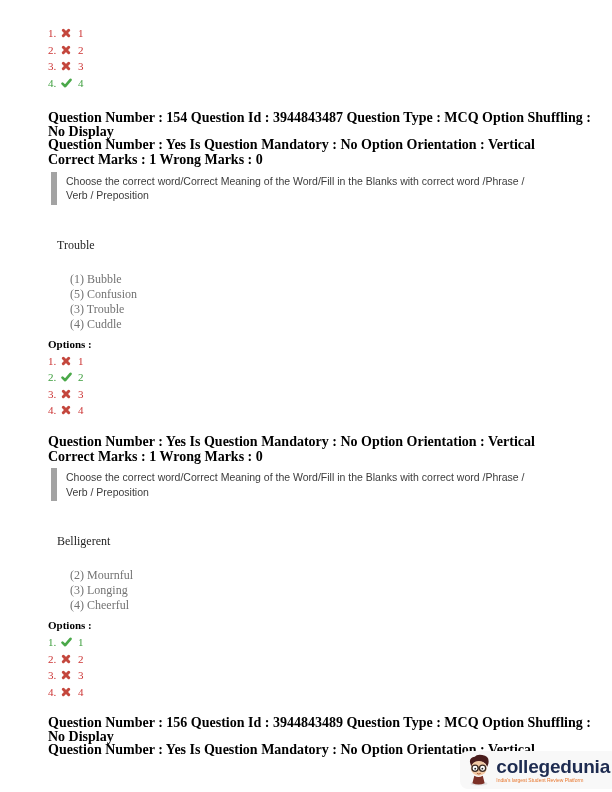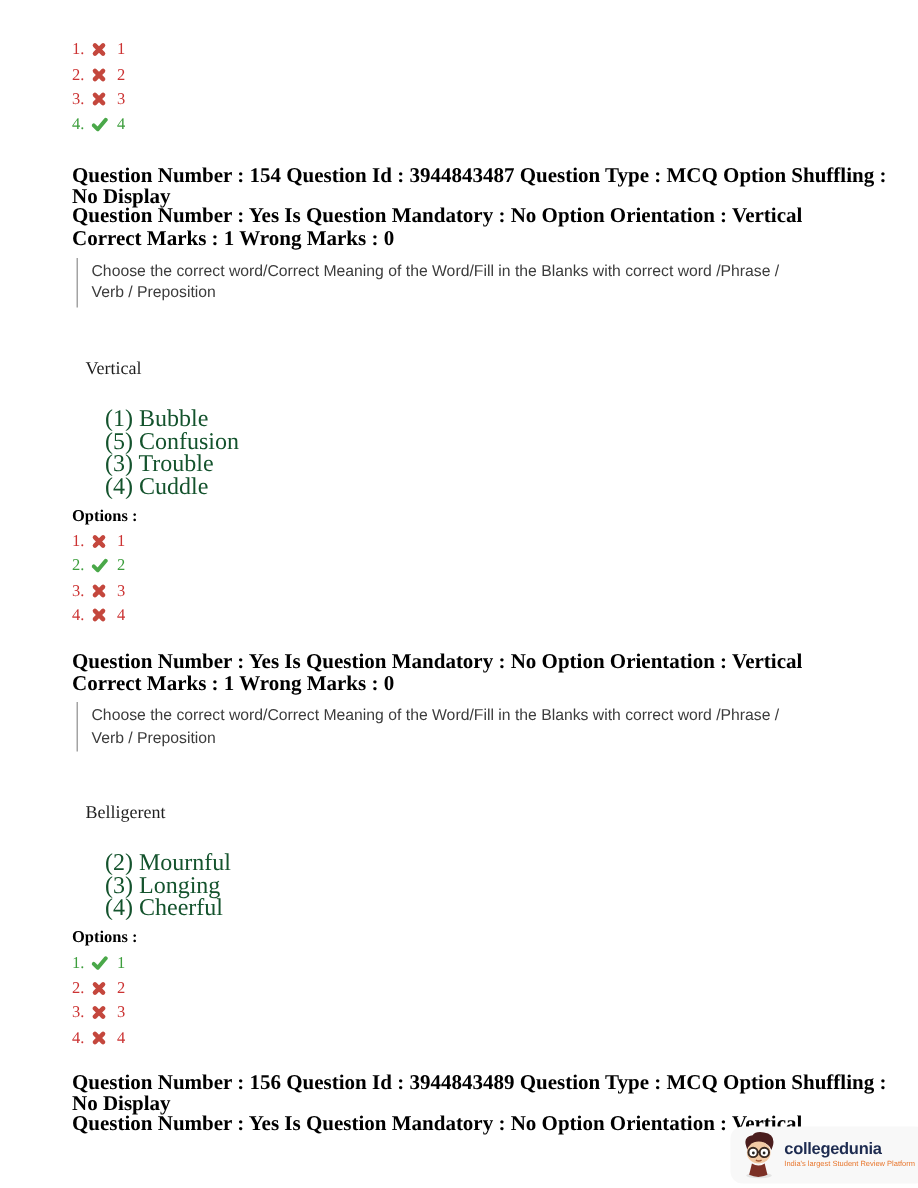--- a/index.html
+++ b/index.html
@@ -30,37 +30,37 @@
   .result-row .opt-label{margin-left:2px;}
 
   
   .question-block{margin-top:20px;}
   .qheader{margin:0;font-weight:bold;font-size:14px;line-height:13.5px;color:#000;max-width:545px;}
   .qheader.marks{margin-top:1.5px;}
 
   .instruction{
     margin:5px 0 0 3px;max-width:468px;
     font-family:"Liberation Sans",sans-serif;font-size:10.5px;line-height:14.5px;color:#3c3c3c;
-    border-left:1px solid #a3a3a3;padding:2px 0 2px 9px;
+    border-left:6px solid #a3a3a3;padding:2px 0 2px 9px;
   }
 
   .qword{margin:33px 0 19px 9px;font-size:12px;line-height:15px;color:#1f1f1f;}
 
   .choices{list-style:none;margin:0;padding:0 0 0 22px;}
-  .choices li{font-size:16px;line-height:15px;color:#14532d;}
+  .choices li{font-size:12px;line-height:15px;color:#737373;}
 
   .options-label{margin:5px 0 2px 0;font-weight:bold;font-size:11px;line-height:14px;color:#000;}
 
   
   .logo{
     position:absolute;right:-6px;bottom:3px;display:flex;align-items:center;gap:4px;
     background:#f8f8f8;border-radius:8px;padding:3px 8px 3px 6px;
   }
   .logo-text{display:flex;flex-direction:column;line-height:1;}
-  .brand{font-family:"Liberation Sans",sans-serif;font-weight:bold;font-size:11px;color:var(--brand-navy);letter-spacing:-0.2px;}
+  .brand{font-family:"Liberation Sans",sans-serif;font-weight:bold;font-size:19px;color:var(--brand-navy);letter-spacing:-0.2px;}
   .tagline{font-family:"Liberation Sans",sans-serif;font-size:5px;color:var(--tagline-orange);margin-top:2px;white-space:nowrap;}
 </style>
 </head>
 <body>
 
 <div class="page">
 
   <div class="results-block">
     <div class="result-row wrong">
       <span class="num">1.</span>
@@ -105,21 +105,21 @@
       </span>
       <span class="opt-label">4</span>
     </div>
   </div>
 
   <section class="question-block">
     <p class="qheader">Question Number : 154 Question Id : 3944843487 Question Type : MCQ Option Shuffling : No Display</p>
     <p class="qheader">Question Number : Yes Is Question Mandatory : No Option Orientation : Vertical</p>
     <p class="qheader marks">Correct Marks : 1 Wrong Marks : 0</p>
     <div class="instruction">Choose the correct word/Correct Meaning of the Word/Fill in the Blanks with correct word /Phrase / Verb / Preposition</div>
-    <p class="qword">Vertical</p>
+    <p class="qword">Trouble</p>
     <ul class="choices">
       <li>(1) Bubble</li>
       <li>(5) Confusion</li>
       <li>(3) Trouble</li>
       <li>(4) Cuddle</li>
     </ul>
     <p class="options-label">Options :</p>
     <div class="results-block">
       <div class="result-row wrong">
         <span class="num">1.</span>

